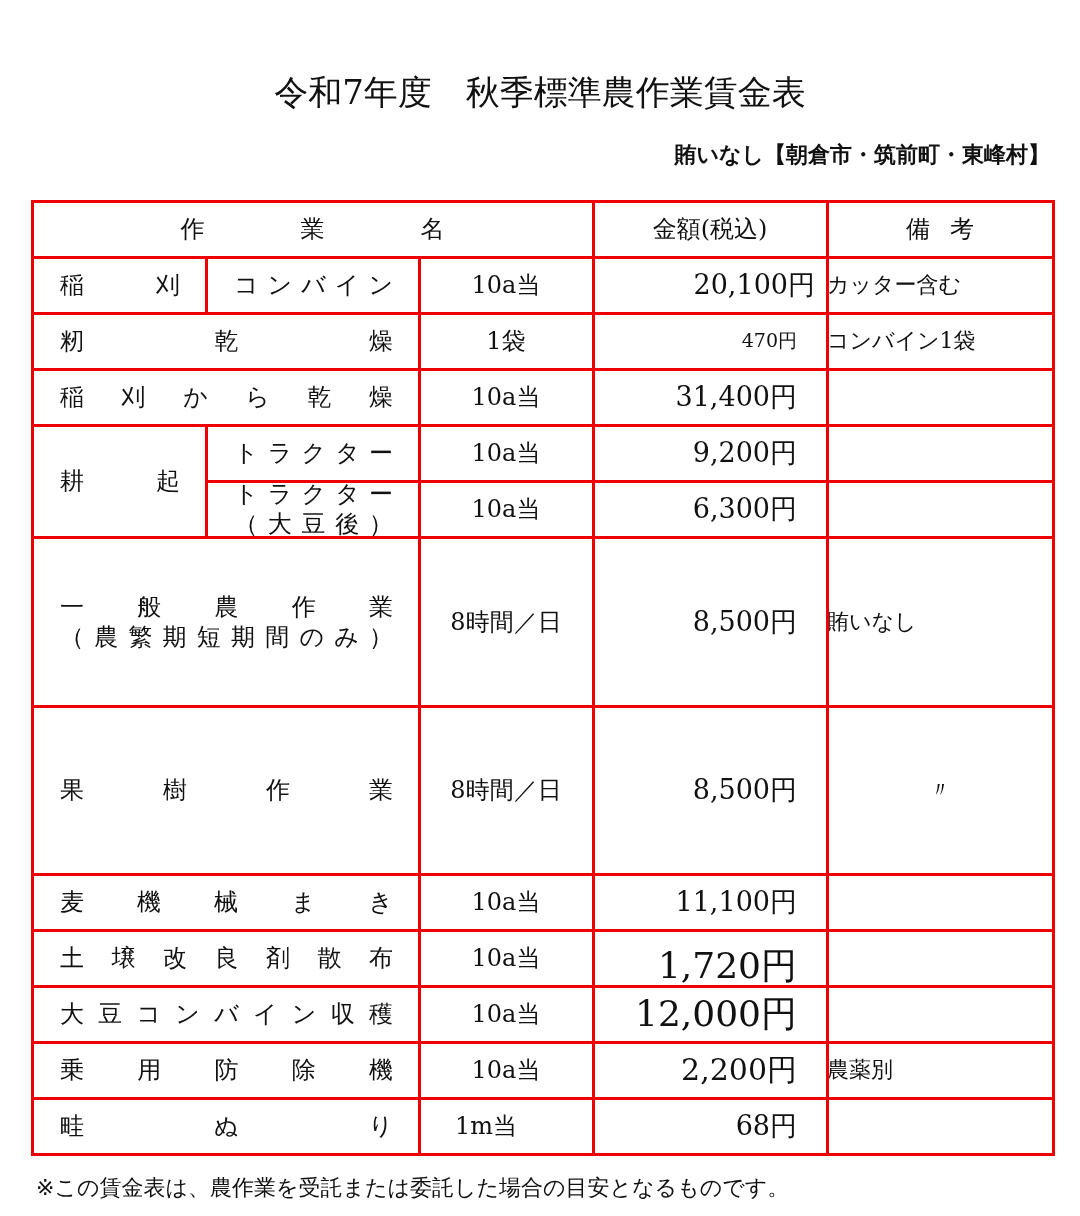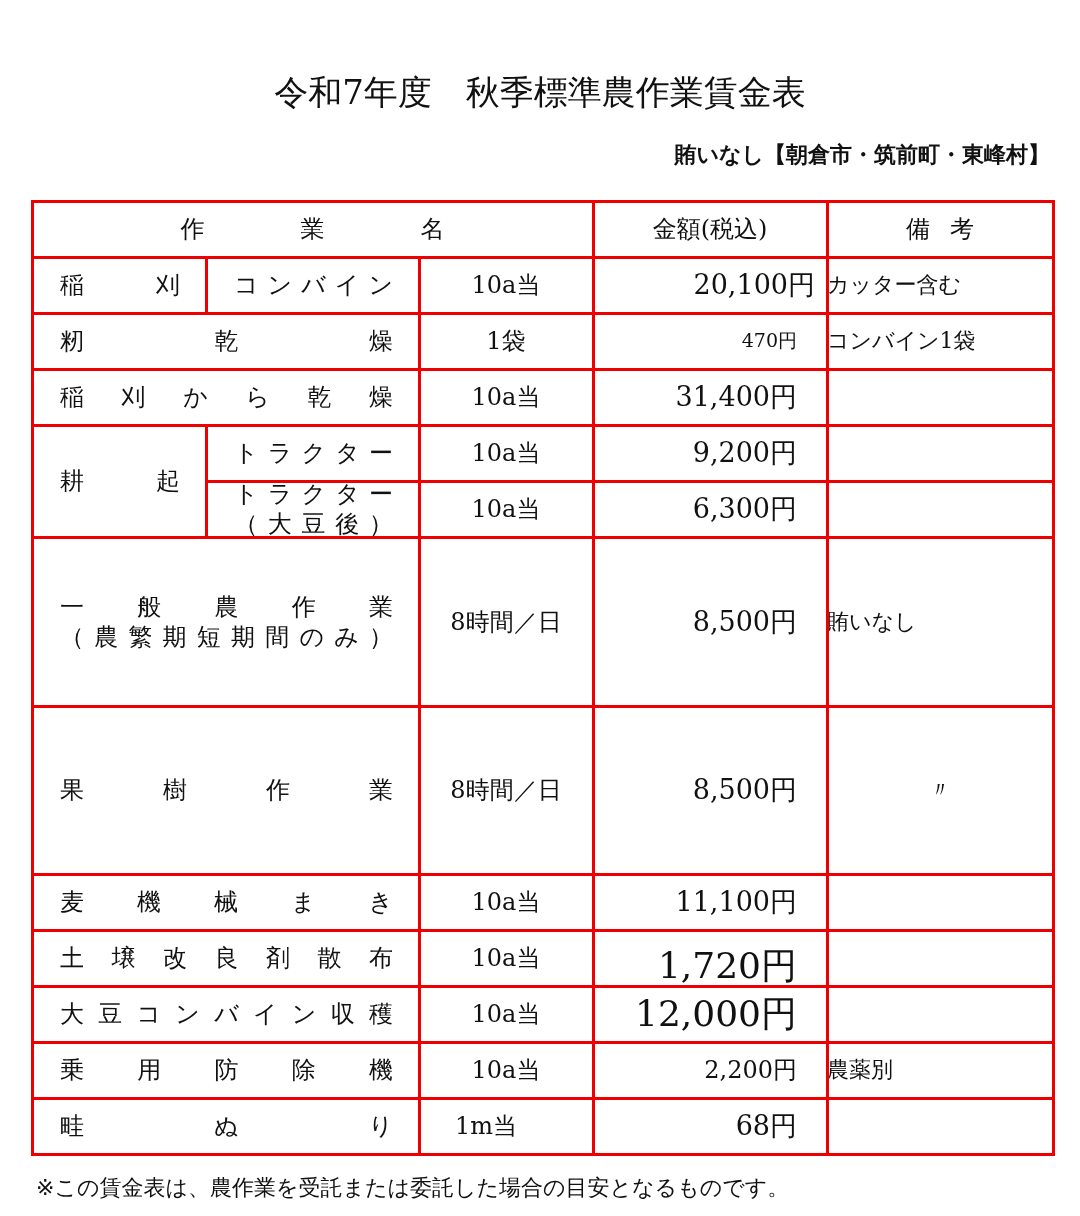--- a/index.html
+++ b/index.html
@@ -182,21 +182,21 @@
     <div class="cell center" style="left: 419px; top: 874px; width: 174px; height: 56px;">10a当</div>
     <div class="cell right" style="left: 593px; top: 874px; width: 234px; height: 56px; font-size: 27px;">11,100円</div>
     <div class="cell left note" style="left: 827px; top: 874px; width: 226px; height: 56px;"></div>
     <div class="cell center" style="left: 419px; top: 930px; width: 174px; height: 56px;">10a当</div>
     <div class="cell right" style="left: 593px; top: 930px; width: 234px; height: 56px; font-size: 36px; margin-top: 8px;">1,720円</div>
     <div class="cell left note" style="left: 827px; top: 930px; width: 226px; height: 56px;"></div>
     <div class="cell center" style="left: 419px; top: 986px; width: 174px; height: 56px;">10a当</div>
     <div class="cell right" style="left: 593px; top: 986px; width: 234px; height: 56px; font-size: 36px;">12,000円</div>
     <div class="cell left note" style="left: 827px; top: 986px; width: 226px; height: 56px;"></div>
     <div class="cell center" style="left: 419px; top: 1042px; width: 174px; height: 56px;">10a当</div>
-    <div class="cell right" style="left: 593px; top: 1042px; width: 234px; height: 56px; font-size: 24px;">2,200円</div>
+    <div class="cell right" style="left: 593px; top: 1042px; width: 234px; height: 56px; font-size: 30px;">2,200円</div>
     <div class="cell left note" style="left: 827px; top: 1042px; width: 226px; height: 56px;">農薬別</div>
     <div class="cell center" style="left: 399px; top: 1098px; width: 174px; height: 56px;">1m当</div>
     <div class="cell right" style="left: 593px; top: 1098px; width: 234px; height: 56px; font-size: 27px;">68円</div>
     <div class="cell left note" style="left: 827px; top: 1098px; width: 226px; height: 56px;"></div>
     <div class="hline" style="left: 31px; width: 1024px; top: 200px;"></div>
     <div class="hline" style="left: 31px; width: 1024px; top: 256px;"></div>
     <div class="hline" style="left: 31px; width: 1024px; top: 312px;"></div>
     <div class="hline" style="left: 31px; width: 1024px; top: 368px;"></div>
     <div class="hline" style="left: 31px; width: 1024px; top: 424px;"></div>
     <div class="hline" style="left: 205px; width: 850px; top: 480px;"></div>

